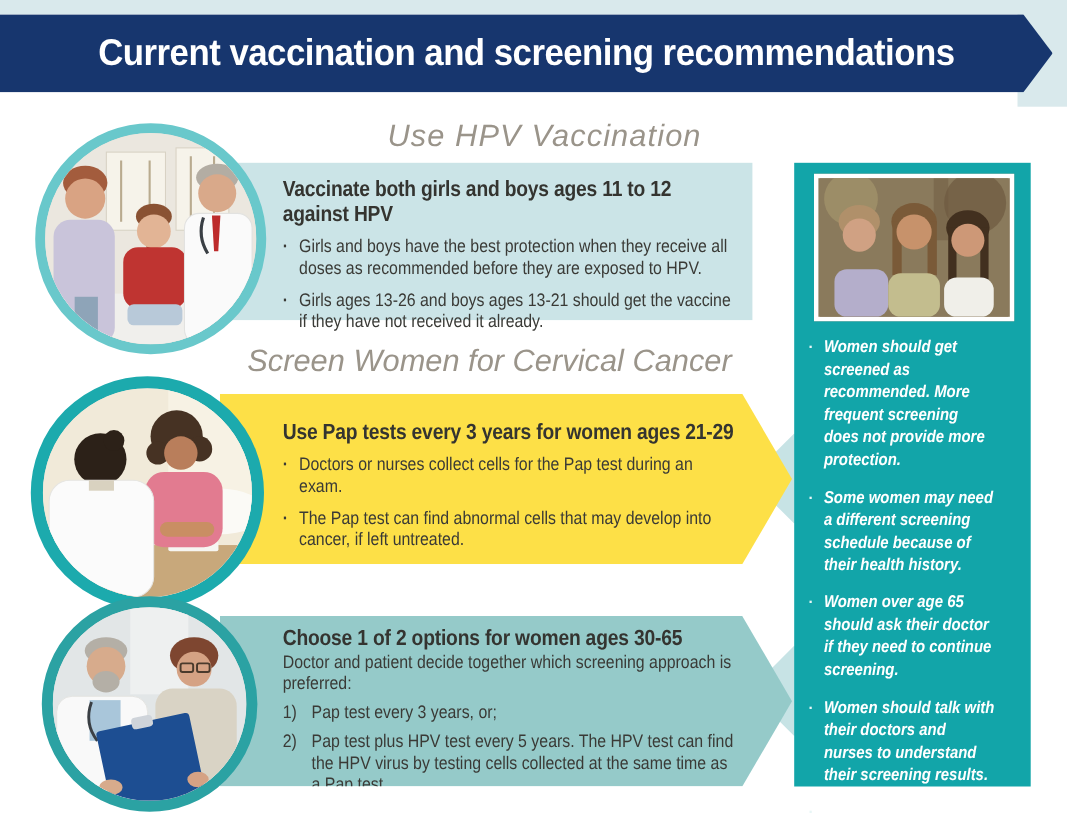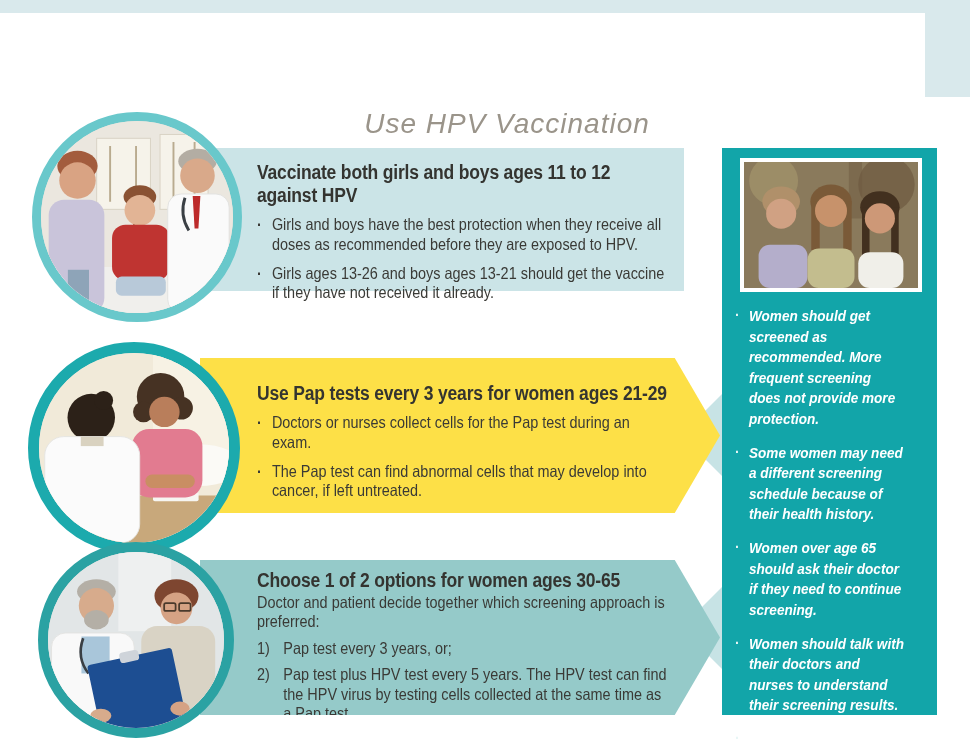--- a/index.html
+++ b/index.html
@@ -9,21 +9,21 @@
   .top-strip { position:absolute; left:0; top:0; width:970px; height:13px; background:#d9e9ec; }
   .top-right-bg { position:absolute; left:925px; top:0; width:45px; height:97px; background:#d9e9ec; }
 
   .banner { position:absolute; left:0; top:13px; width:957px; height:71px; background:#17366e;
             clip-path:polygon(0 0, 97.2% 0, 100% 50%, 97.2% 100%, 0 100%);
             display:flex; align-items:center; justify-content:center; }
   .banner-title { color:#ffffff; font-size:34px; font-weight:bold; letter-spacing:-0.5px;
                   transform:scaleX(0.93); white-space:nowrap; }
 
   .section-heading { position:absolute; font-style:italic; font-size:28px; color:#9a948a; text-align:center; }
-  .heading-1 { left:282px; top:108px; width:450px; letter-spacing:1px; }
+  .heading-1 { left:270px; top:108px; width:450px; letter-spacing:1px; }
   .heading-2 { left:205px; top:312px; width:480px; }
 
   .cbox { position:absolute; z-index:2; }
   .box-1 { left:200px; top:148px; width:484px; height:143px; background:#cbe4e7; padding:13px 10px 2px 57px; }
   .box-2 { left:200px; top:358px; width:520px; height:155px; background:#fde047; padding:24px 46px 0 57px;
            clip-path:polygon(0 0, 91.3% 0, 100% 50%, 91.3% 100%, 0 100%); }
   .box-3 { left:200px; top:560px; width:520px; height:155px; background:#95cac9; padding:9px 46px 0 57px;
            clip-path:polygon(0 0, 91.3% 0, 100% 50%, 91.3% 100%, 0 100%); }
 
   .box-inner { width:114%; transform:scaleX(0.875); transform-origin:0 0; }
@@ -57,40 +57,44 @@
   .footer { position:absolute; top:727px; right:30px; font-size:13.5px; color:#4a4a48;margin-top:32px; }
 </style>
 </head>
 <body>
 
 <div class="page">
 
   <div class="top-strip"></div>
   <div class="top-right-bg"></div>
 
+  <div class="banner">
+    <div class="banner-title">Current vaccination and screening recommendations</div>
+  </div>
 
   <div class="diamond diamond-1"></div>
   <div class="diamond diamond-2"></div>
 
   <div class="section-heading heading-1">Use HPV Vaccination</div>
 
   <div class="cbox box-1">
     <div class="box-inner">
       <div class="box-title">Vaccinate both girls and boys ages 11 to 12 against HPV</div>
       <div class="brow">
         <span class="mark">·</span>
         <span>Girls and boys have the best protection when they receive all doses as recommended before they are exposed to HPV.</span>
       </div>
       <div class="brow">
         <span class="mark">·</span>
         <span>Girls ages 13-26 and boys ages 13-21 should get the vaccine if they have not received it already.</span>
       </div>
     </div>
   </div>
 
+  <div class="section-heading heading-2">Screen Women for Cervical Cancer</div>
 
   <div class="cbox box-2">
     <div class="box-inner">
       <div class="box-title">Use Pap tests every 3 years for women ages 21-29</div>
       <div class="brow">
         <span class="mark">·</span>
         <span>Doctors or nurses collect cells for the Pap test during an exam.</span>
       </div>
       <div class="brow">
         <span class="mark">·</span>

